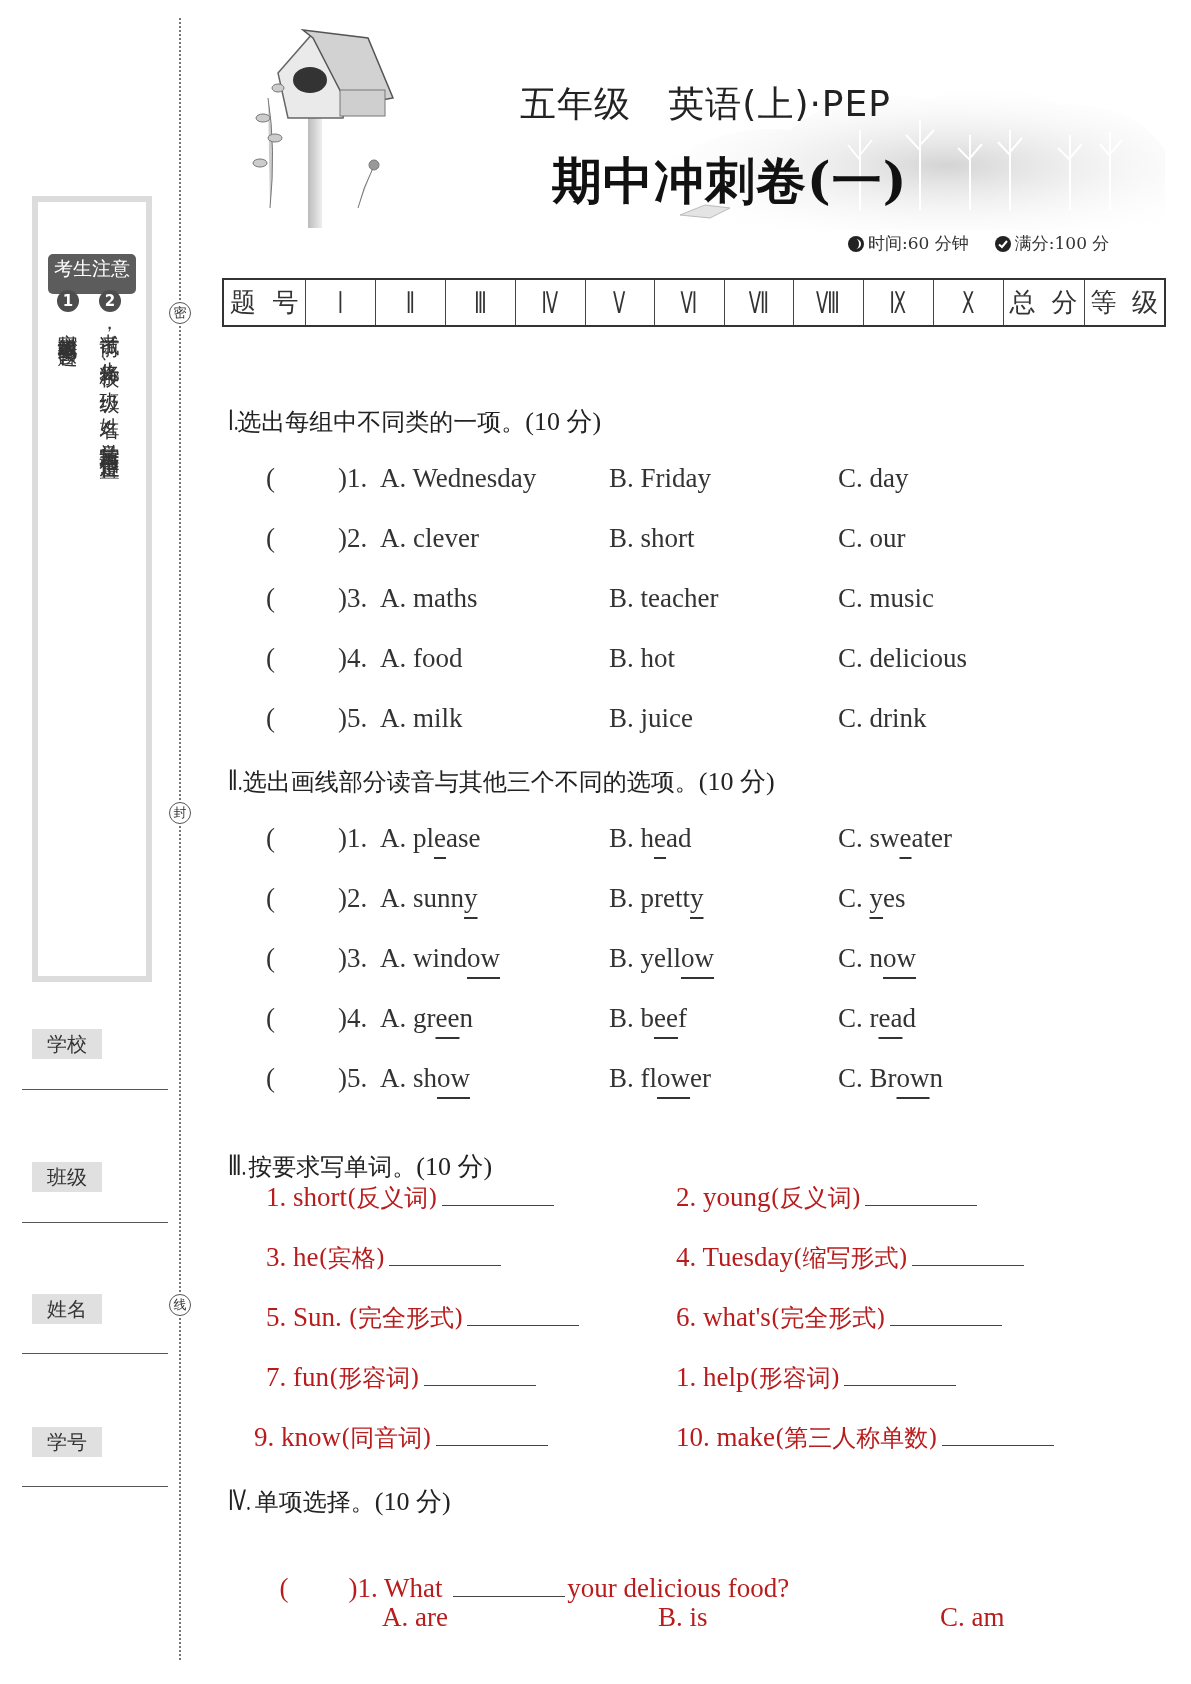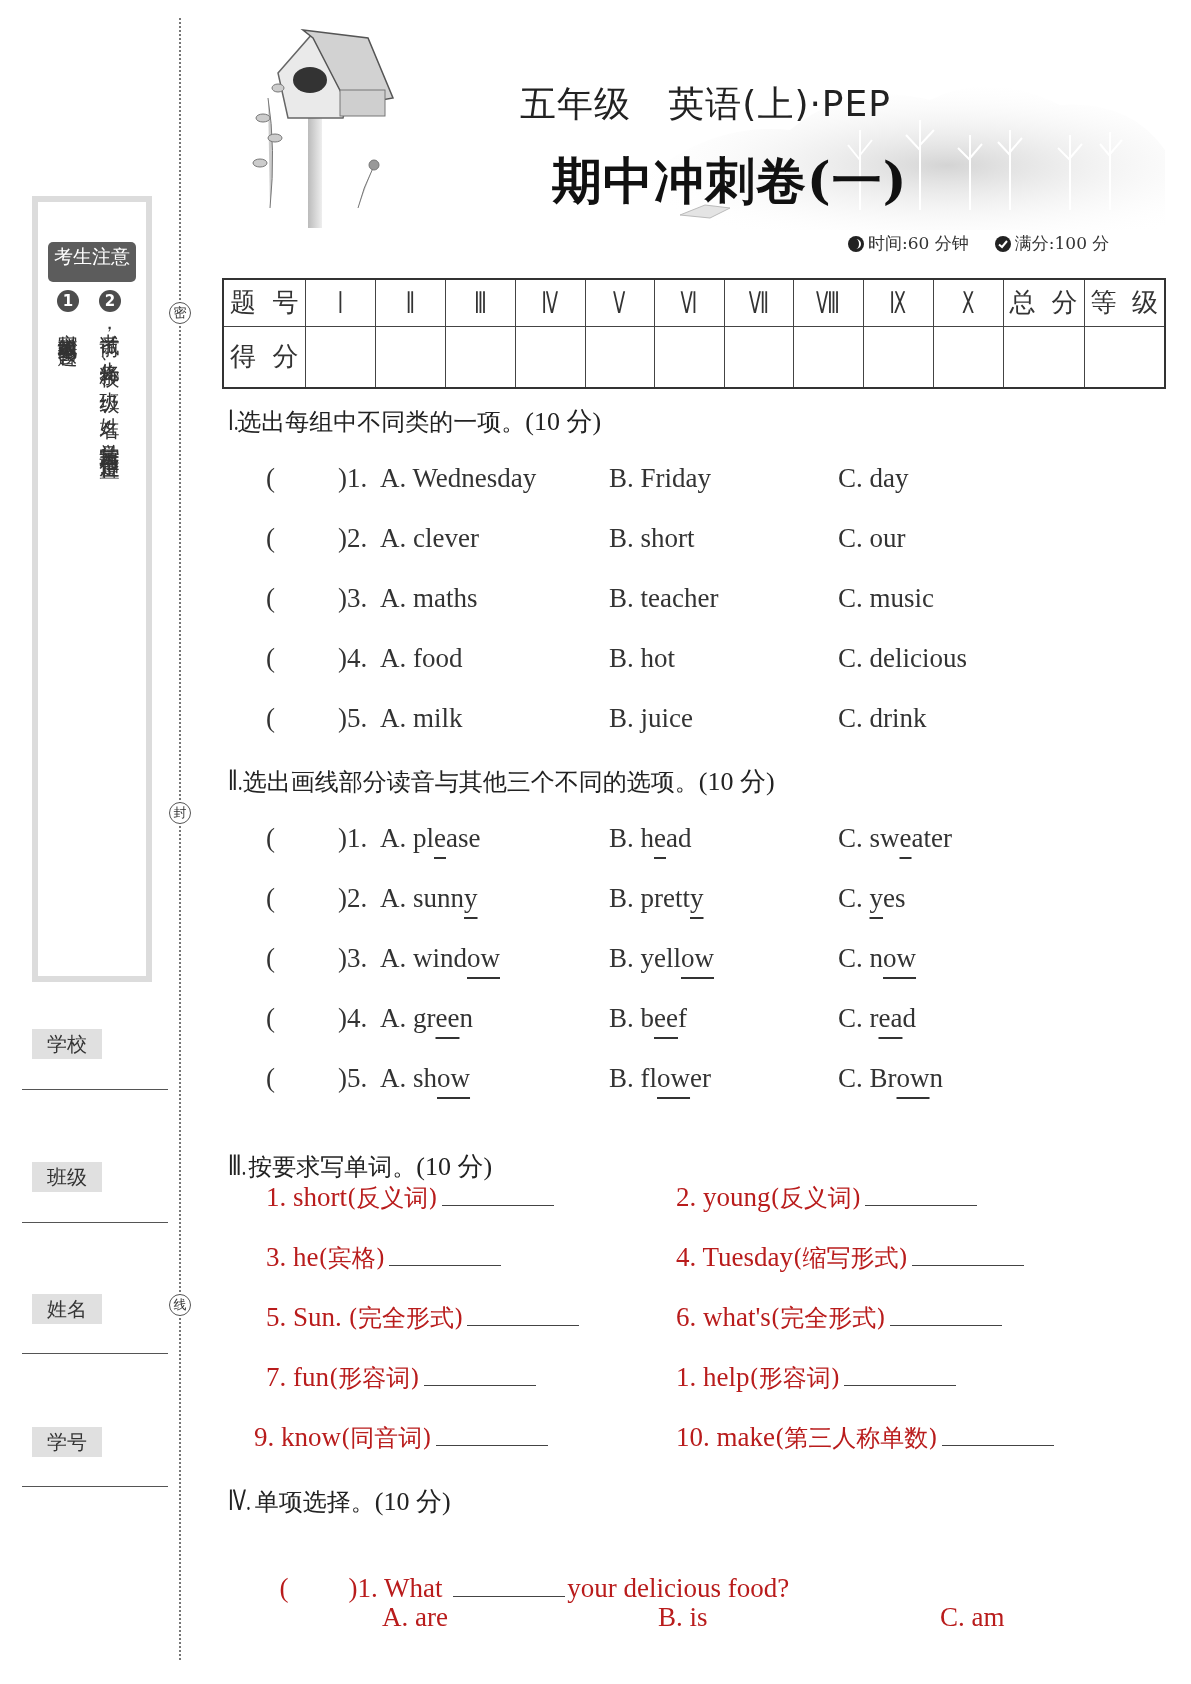--- a/index.html
+++ b/index.html
@@ -14,21 +14,21 @@
   .seal {
     position: absolute; left: 169px; width: 22px; height: 22px; border-radius: 50%;
     border: 1.5px solid #555; background: #fff; font-family: "DejaVu Sans", sans-serif;
     font-size: 13px; line-height: 19px; text-align: center; color: #333;
   }
   .notice {
     position: absolute; left: 32px; top: 196px; width: 120px; height: 786px;
     border: 6px solid #dcdcdc; background: #fff;
   }
   .notice-title {
-    position: absolute; left: 10px; top: 40px; width: 88px; height: 40px;
+    position: absolute; left: 10px; top: 52px; width: 88px; height: 40px;
     background: #5c5c5c; color: #fff; border-radius: 5px; font-family: "DejaVu Sans", sans-serif;
     font-size: 19px; line-height: 28px; text-align: center; letter-spacing: 0px;
   }
   .notice-col {
     position: absolute; top: 88px; width: 24px; display: flex; flex-direction: column; align-items: center;
   }
   .num-badge {
     width: 22px; height: 22px; border-radius: 50%; background: #4d4d4d; color: #fff;
     font-family: "DejaVu Sans", sans-serif; font-weight: bold; font-size: 15px; line-height: 22px; text-align: center;
     margin-bottom: 6px;
@@ -214,35 +214,20 @@
     <td><span class="roman">Ⅳ</span></td>
     <td><span class="roman">Ⅴ</span></td>
     <td><span class="roman">Ⅵ</span></td>
     <td><span class="roman">Ⅶ</span></td>
     <td><span class="roman">Ⅷ</span></td>
     <td><span class="roman">Ⅸ</span></td>
     <td><span class="roman">Ⅹ</span></td>
     <td class="lbl">总分</td>
     <td class="lbl">等级</td>
   </tr>
-  <tr class="score">
-    <td class="lbl">得分</td>
-    <td></td>
-    <td></td>
-    <td></td>
-    <td></td>
-    <td></td>
-    <td></td>
-    <td></td>
-    <td></td>
-    <td></td>
-    <td></td>
-    <td></td>
-    <td></td>
-  </tr>
 </tbody>
   </table>
 
 <div class="sec-title" style="top:404px"><span class="rn">Ⅰ.</span><span>选出每组中不同类的一项。</span><span class="pts">(10 分)</span></div>
 
 <div class="q-row" style="top:463px">
   <span class="paren">(</span>
   <span class="num">)1.</span>
   <span class="optA">A. Wednesday</span>
   <span class="optB">B. Friday</span>

